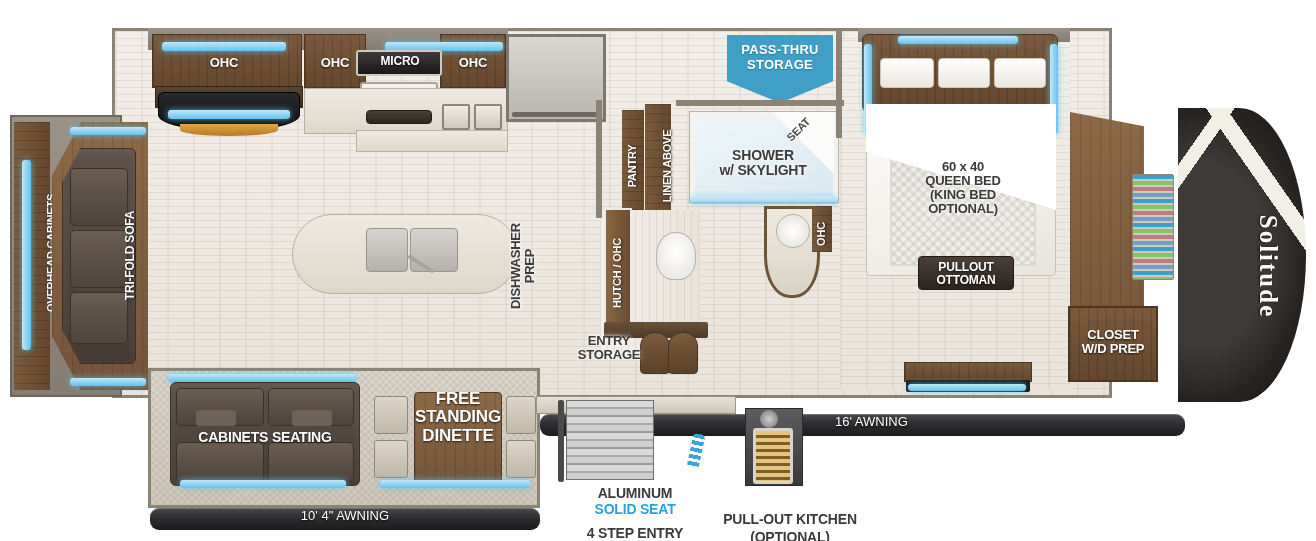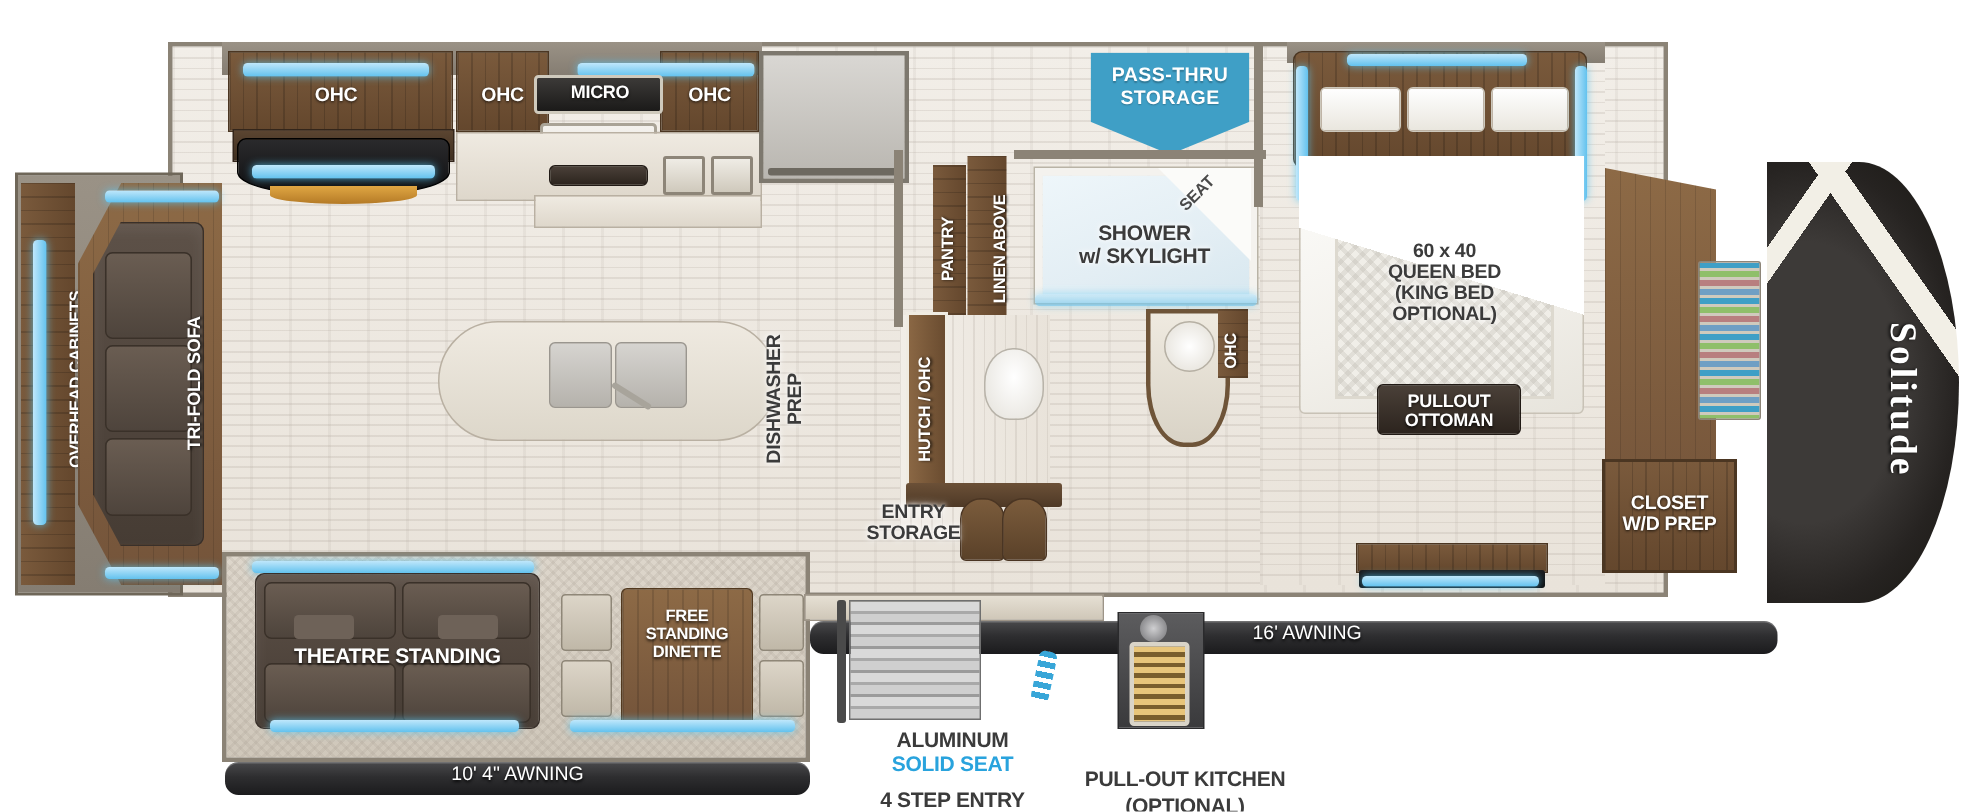--- a/index.html
+++ b/index.html
@@ -331,25 +331,25 @@
   <div class="abs carpet" style="left:148px; top:368px; width:392px; height:140px; border:3px solid #8b8376;"></div>
   <div class="abs lightstrip" style="left:168px; top:374px; width:188px; height:8px;"></div>
 
   <div class="abs sofa" style="left:170px; top:382px; width:190px; height:104px;"></div>
   <div class="cushion" style="left:176px; top:388px; width:88px; height:38px;"></div>
   <div class="cushion" style="left:268px; top:388px; width:86px; height:38px;"></div>
   <div class="cushion" style="left:176px; top:442px; width:88px; height:40px;"></div>
   <div class="cushion" style="left:268px; top:442px; width:86px; height:40px;"></div>
   <div class="abs" style="left:196px; top:410px; width:40px; height:16px; background:#6e6258; border-radius:3px;"></div>
   <div class="abs" style="left:292px; top:410px; width:40px; height:16px; background:#6e6258; border-radius:3px;"></div>
-  <div class="lbl white" style="left:174px; top:430px; width:182px; font-size:14px;">THEATRE STANDING</div>
+  <div class="lbl white" style="left:174px; top:430px; width:182px; font-size:14px;">CABINETS SEATING</div>
   <div class="abs lightstrip" style="left:180px; top:480px; width:166px; height:8px;"></div>
 
   <div class="abs wood-mid" style="left:414px; top:392px; width:88px; height:92px; border-radius:4px; border:1px solid #52391f;"></div>
-  <div class="lbl white" style="left:412px; top:406px; width:92px; font-size:11px;">FREE
+  <div class="lbl white" style="left:412px; top:390px; width:92px; font-size:17px;">FREE
 STANDING
 DINETTE</div>
   <div class="abs" style="left:374px; top:396px; width:34px; height:38px; background:linear-gradient(180deg,#dcd5c8,#c0b8a8); border:1px solid #8f8778; border-radius:3px;"></div>
   <div class="abs" style="left:374px; top:440px; width:34px; height:38px; background:linear-gradient(180deg,#dcd5c8,#c0b8a8); border:1px solid #8f8778; border-radius:3px;"></div>
   <div class="abs" style="left:506px; top:396px; width:30px; height:38px; background:linear-gradient(180deg,#dcd5c8,#c0b8a8); border:1px solid #8f8778; border-radius:3px;"></div>
   <div class="abs" style="left:506px; top:440px; width:30px; height:38px; background:linear-gradient(180deg,#dcd5c8,#c0b8a8); border:1px solid #8f8778; border-radius:3px;"></div>
   <div class="abs lightstrip" style="left:380px; top:480px; width:150px; height:8px;"></div>
 
   <div class="awning" style="left:150px; top:508px; width:390px; height:22px; justify-content:center;">
     <span style="font-size:13px;">10' 4"  AWNING</span>

